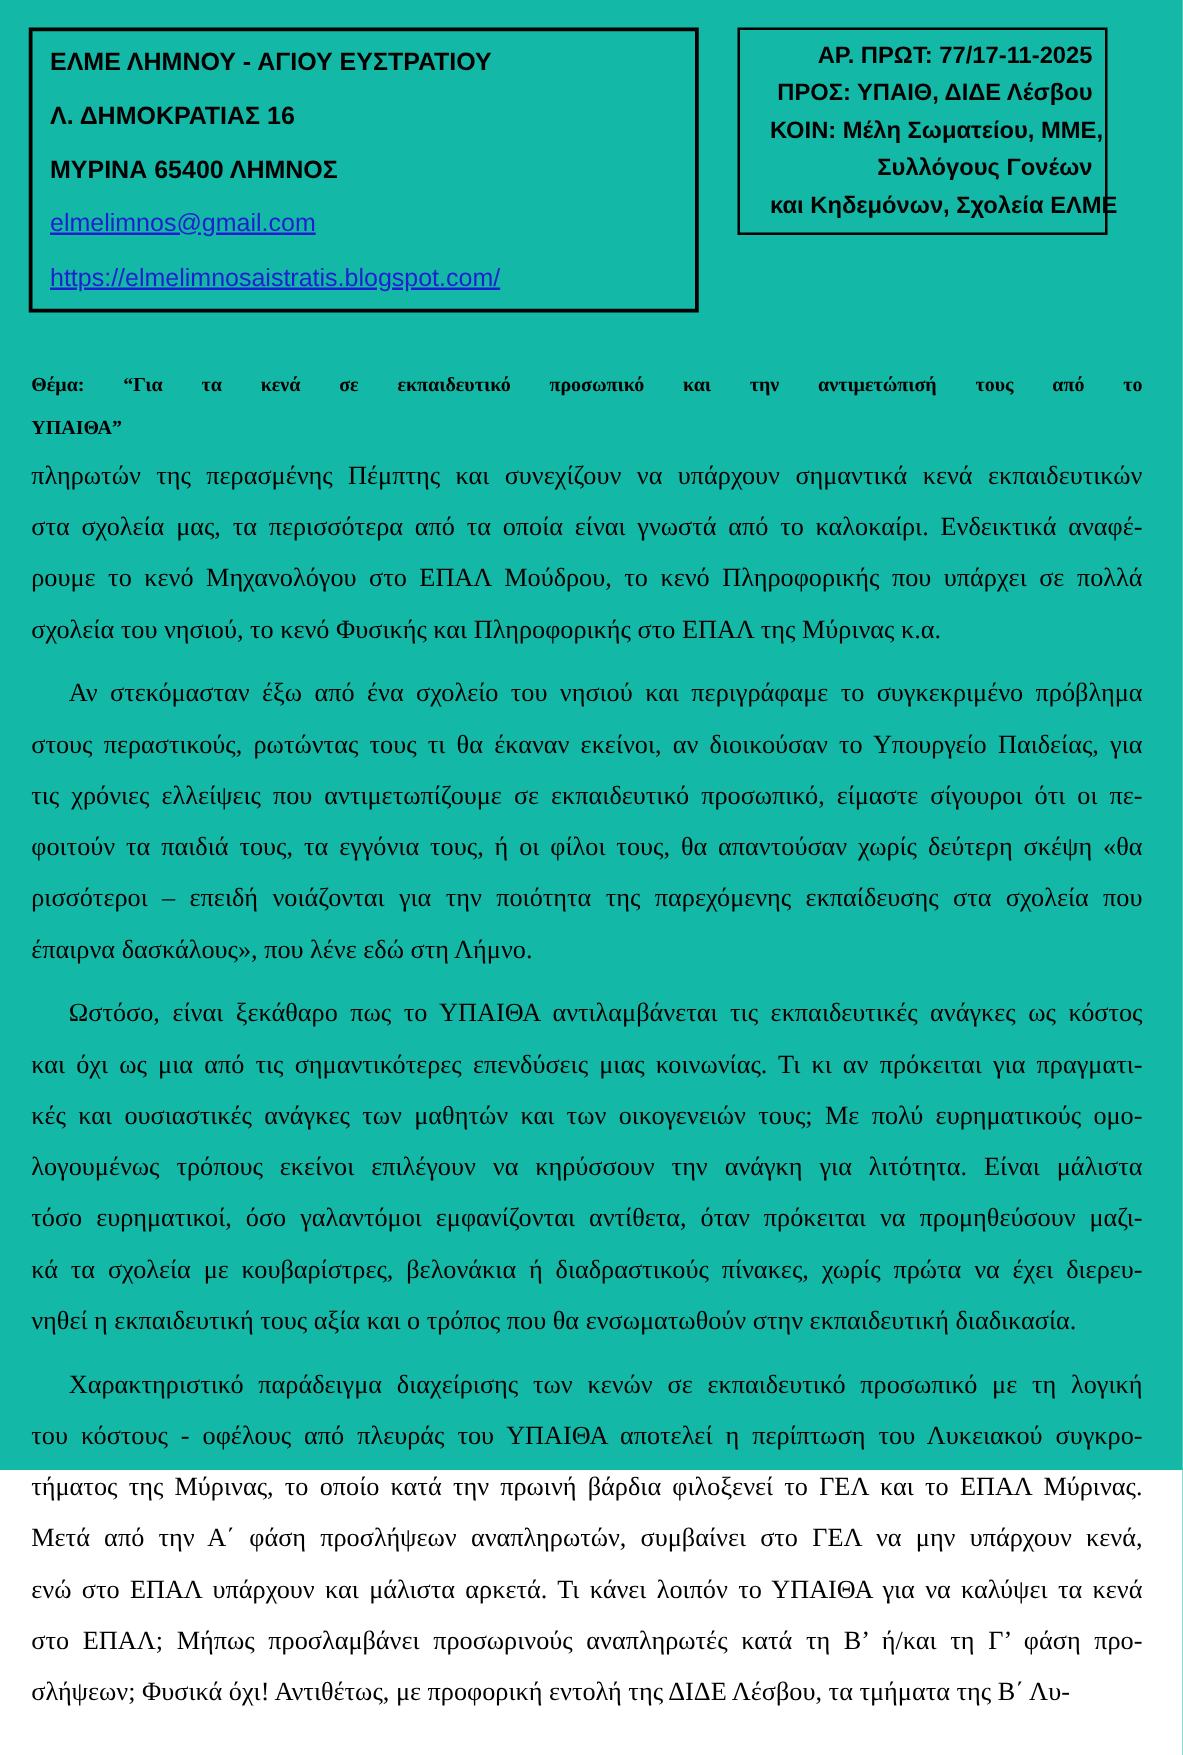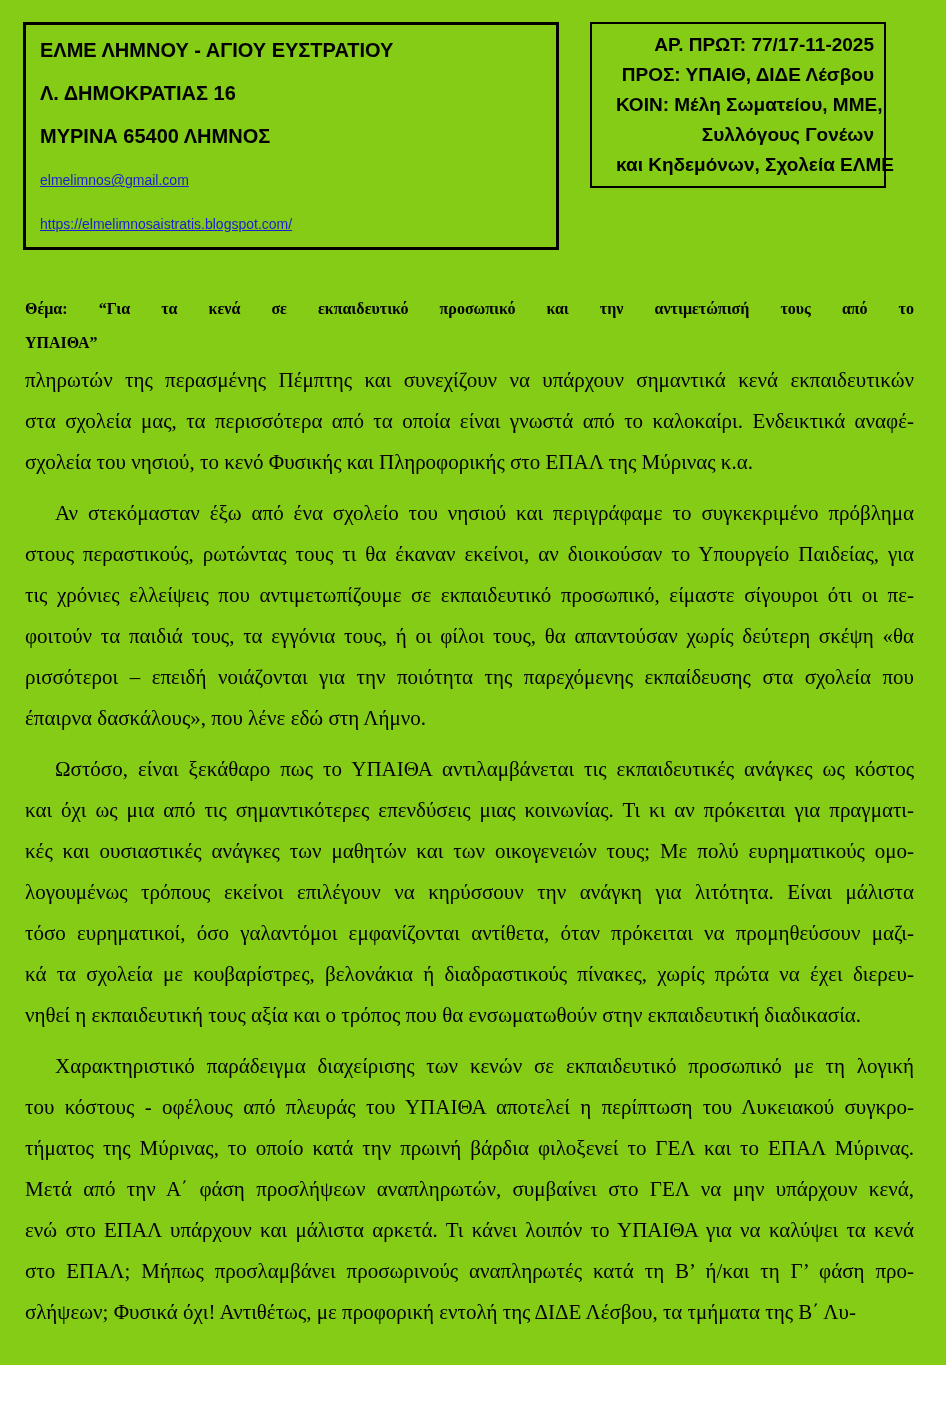--- a/index.html
+++ b/index.html
@@ -3,38 +3,38 @@
 <meta charset="utf-8">
 <style>
   html, body { margin: 0; padding: 0; }
   body {
     width: 946px; height: 1404px;
     background: #ffffff;
     overflow: hidden;
     color: #000;
     font-family: "Liberation Serif", serif;
   }
-  .page { position: relative; width: 946px; height: 1365px; background: #84cc16; }
+  .page { position: relative; width: 946px; height: 1176px; background: #14b8a6; }
 
   
   .sender-box {
     position: absolute; left: 23px; top: 22px;
     width: 536px; height: 228px;
     border: 3px solid #000; box-sizing: border-box;
     padding: 4px 14px 0 14px;
     font-family: "Liberation Sans", sans-serif;
   }
   .lb-line {
     font-weight: bold; font-size: 20px; line-height: 43px;
     white-space: nowrap;
   }
   .lb-link-line { line-height: 43px; white-space: nowrap; }
   a.doc-link {
     font-family: "Liberation Sans", sans-serif;
-    font-weight: normal; font-size: 14px;
+    font-weight: normal; font-size: 20px;
     color: #1f1fd1; 
   }
 
   .protocol-box {
     position: absolute; left: 590px; top: 22px;
     width: 296px; height: 166px;
     border: 2px solid #000; box-sizing: border-box;
     padding: 6px 10px 0 24px;
     text-align: right;
     font-family: "Liberation Sans", sans-serif;
@@ -88,20 +88,21 @@
 
   <div class="content">
     <div class="subject">
       <div class="sline just">Θέμα: “Για τα κενά σε εκπαιδευτικό προσωπικό και την αντιμετώπισή τους από το</div>
       <div class="sline">ΥΠΑΙΘΑ”</div>
     </div>
     <div class="letter-body" id="body-paras">
         <div class="para">
           <div class="bline just">πληρωτών της περασμένης Πέμπτης και συνεχίζουν να υπάρχουν σημαντικά κενά εκπαιδευτικών</div>
           <div class="bline just">στα σχολεία μας, τα περισσότερα από τα οποία είναι γνωστά από το καλοκαίρι. Ενδεικτικά αναφέ-</div>
+          <div class="bline just">ρουμε το κενό Μηχανολόγου στο ΕΠΑΛ Μούδρου, το κενό Πληροφορικής που υπάρχει σε πολλά</div>
           <div class="bline">σχολεία του νησιού, το κενό Φυσικής και Πληροφορικής στο ΕΠΑΛ της Μύρινας κ.α.</div>
         </div>
         <div class="para">
           <div class="bline first just">Αν στεκόμασταν έξω από ένα σχολείο του νησιού και περιγράφαμε το συγκεκριμένο πρόβλημα</div>
           <div class="bline just">στους περαστικούς, ρωτώντας τους τι θα έκαναν εκείνοι, αν διοικούσαν το Υπουργείο Παιδείας, για</div>
           <div class="bline just">τις χρόνιες ελλείψεις που αντιμετωπίζουμε σε εκπαιδευτικό προσωπικό, είμαστε σίγουροι ότι οι πε-</div>
           <div class="bline just">φοιτούν τα παιδιά τους, τα εγγόνια τους, ή οι φίλοι τους, θα απαντούσαν χωρίς δεύτερη σκέψη «θα</div>
           <div class="bline just">ρισσότεροι – επειδή νοιάζονται για την ποιότητα της παρεχόμενης εκπαίδευσης στα σχολεία που</div>
           <div class="bline">έπαιρνα δασκάλους», που λένε εδώ στη Λήμνο.</div>
         </div>

